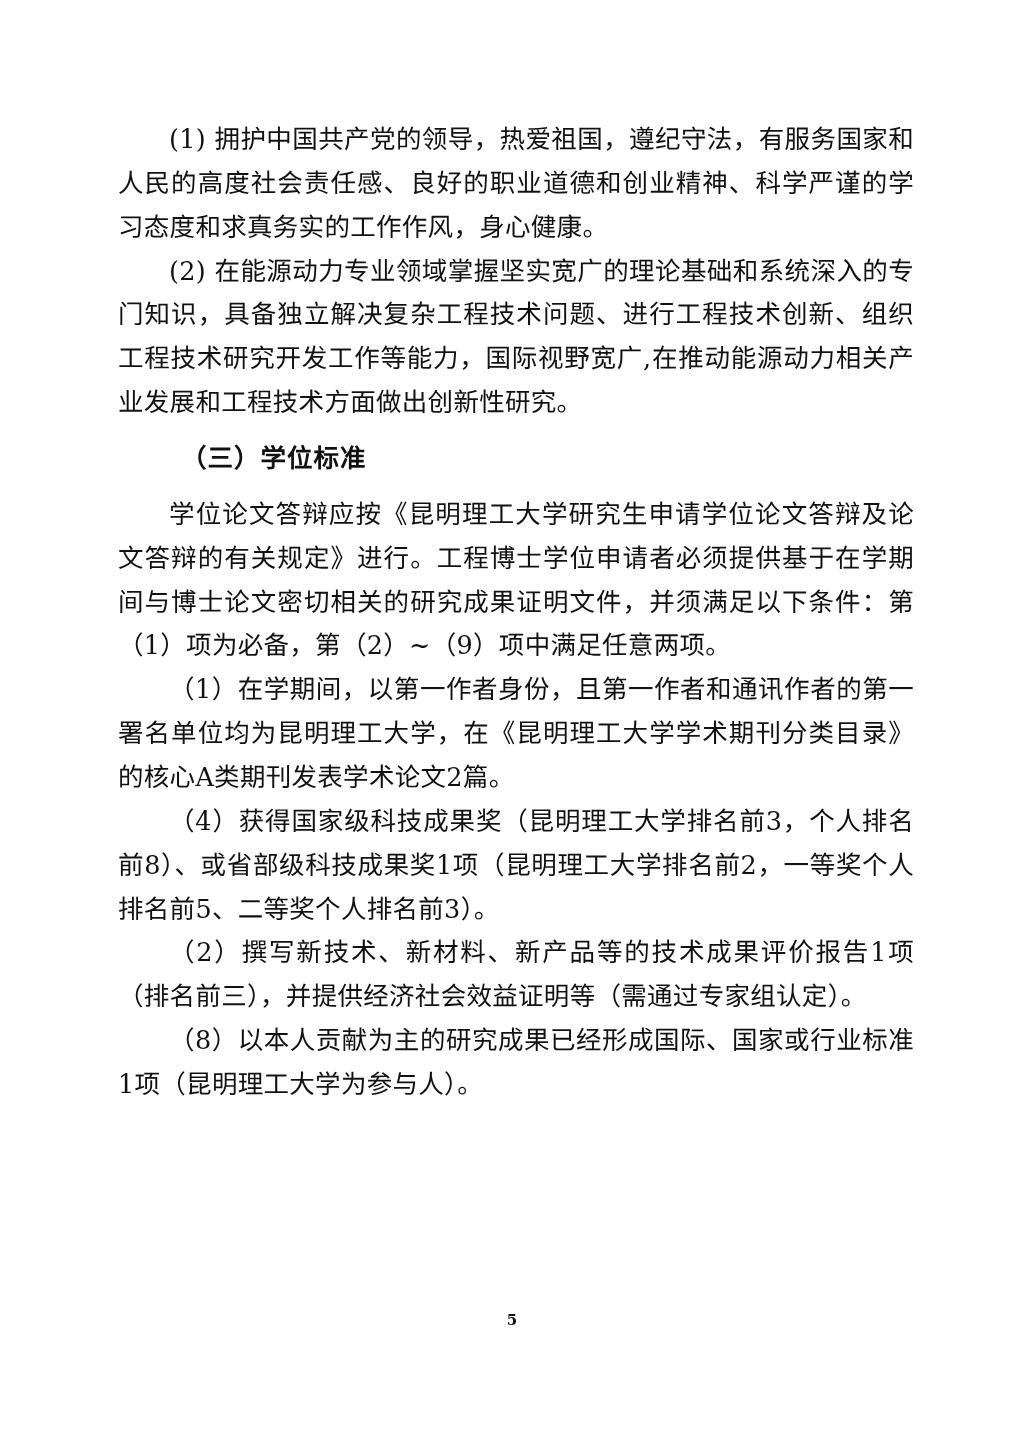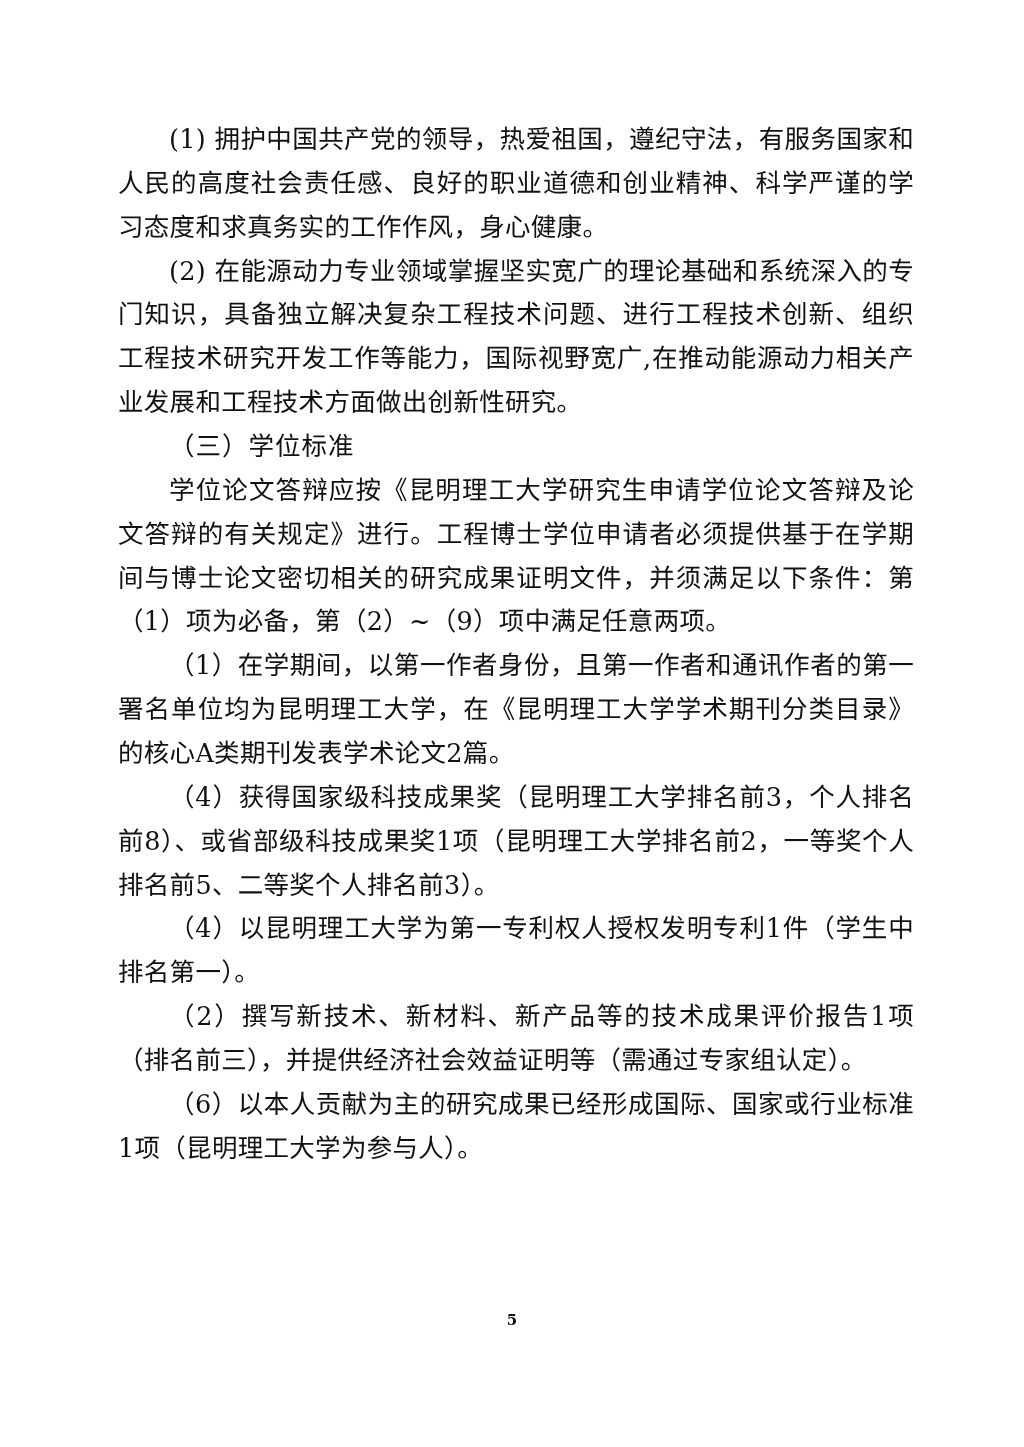--- a/index.html
+++ b/index.html
@@ -27,23 +27,23 @@
     text-align: justify;
     text-justify: inter-ideograph;
     letter-spacing: 0.3px;
   }
   .para {
     margin: 0 0 0 0;
     text-indent: 2em;
     word-break: break-all;
   }
   .heading {
-    margin: 0;
+    margin: 12px;
     text-indent: 2em;
-    font-weight: normal;
+    font-weight: bold;
     letter-spacing: 1px;
   }
   .page-number {
     position: absolute;
     left: 0;
     right: 0;
     bottom: 118px;
     text-align: center;
     font-size: 15px;
     font-weight: bold;
@@ -55,18 +55,17 @@
 <body>
 
 <div class="page">
   <div class="doc-body">
     <p class="para">(1) 拥护中国共产党的领导，热爱祖国，遵纪守法，有服务国家和人民的高度社会责任感、良好的职业道德和创业精神、科学严谨的学习态度和求真务实的工作作风，身心健康。</p>
     <p class="para">(2) 在能源动力专业领域掌握坚实宽广的理论基础和系统深入的专门知识，具备独立解决复杂工程技术问题、进行工程技术创新、组织工程技术研究开发工作等能力，国际视野宽广,在推动能源动力相关产业发展和工程技术方面做出创新性研究。</p>
     <p class="heading">（三）学位标准</p>
     <p class="para">学位论文答辩应按《昆明理工大学研究生申请学位论文答辩及论文答辩的有关规定》进行。工程博士学位申请者必须提供基于在学期间与博士论文密切相关的研究成果证明文件，并须满足以下条件：第（1）项为必备，第（2）~（9）项中满足任意两项。</p>
     <p class="para">（1）在学期间，以第一作者身份，且第一作者和通讯作者的第一署名单位均为昆明理工大学，在《昆明理工大学学术期刊分类目录》的核心A类期刊发表学术论文2篇。</p>
     <p class="para">（4）获得国家级科技成果奖（昆明理工大学排名前3，个人排名前8）、或省部级科技成果奖1项（昆明理工大学排名前2，一等奖个人排名前5、二等奖个人排名前3）。</p>
-    <p class="para">（4）以昆明理工大学为第一专利权人授权发明专利1件（学生中排名第一）。</p>
     <p class="para">（2）撰写新技术、新材料、新产品等的技术成果评价报告1项（排名前三），并提供经济社会效益证明等（需通过专家组认定）。</p>
-    <p class="para">（6）以本人贡献为主的研究成果已经形成国际、国家或行业标准1项（昆明理工大学为参与人）。</p>
+    <p class="para">（8）以本人贡献为主的研究成果已经形成国际、国家或行业标准1项（昆明理工大学为参与人）。</p>
   </div>
   <div class="page-number">5</div>
 </div>
 
 </body></html>

